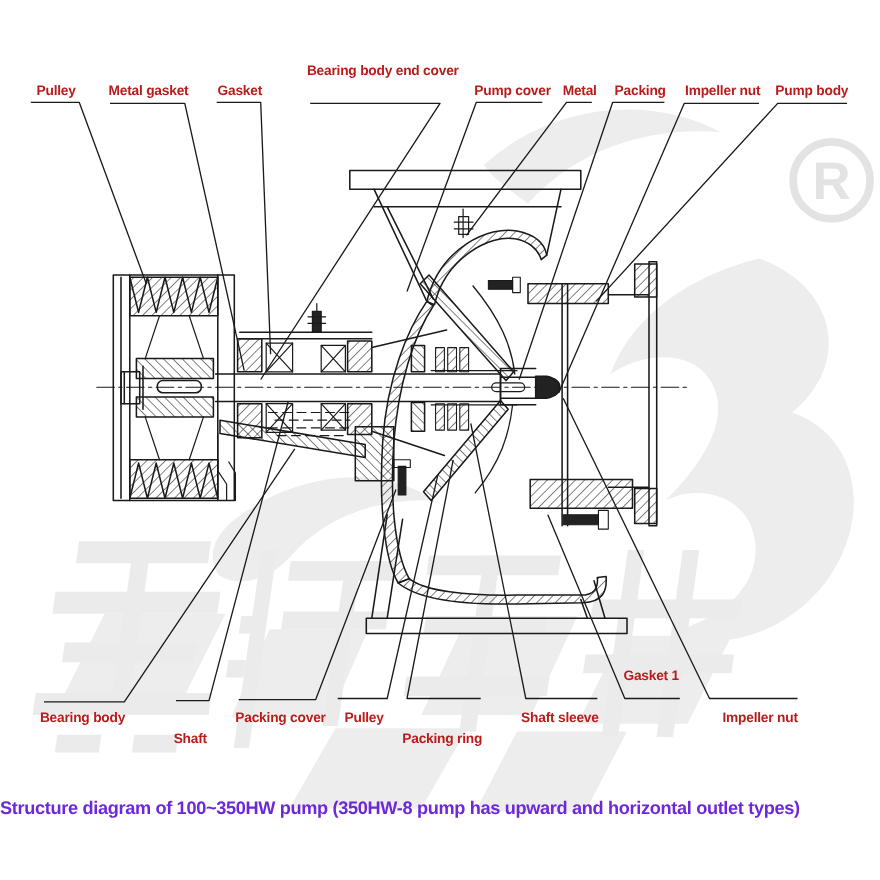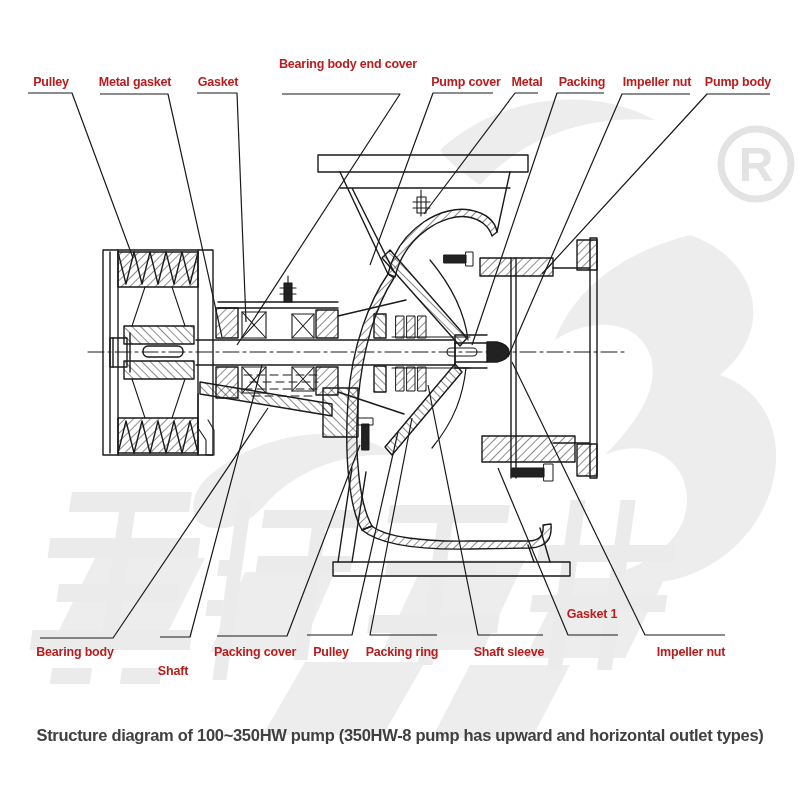--- a/index.html
+++ b/index.html
@@ -1,22 +1,22 @@
 <!DOCTYPE html>
 <html><head>
 <meta charset="utf-8">
 <style>
   html,body{margin:0;padding:0;background:#fff;}
   #stage{position:relative;width:800px;height:800px;background:#fff;overflow:hidden;
          font-family:"Liberation Sans","DejaVu Sans",sans-serif;}
   #stage svg{position:absolute;left:0;top:0;}
   .lbl{position:absolute;transform:translateX(-50%);white-space:nowrap;
        font-weight:700;font-size:12.5px;letter-spacing:-0.2px;color:#b91c1c;}
-  .caption{position:absolute;left:0;top:726px;width:800px;text-align:center;
-       font-weight:700;font-size:16.5px;letter-spacing:-0.3px;color:#404040;white-space:nowrap;}
+  .caption{position:absolute;left:0;top:726px;width:800px;text-align:left;
+       font-weight:700;font-size:16.5px;letter-spacing:-0.3px;color:#6d28d9;white-space:nowrap;}
 </style>
 </head>
 <body>
 
 <div id="stage">
 
 <svg width="800" height="800" viewBox="0 0 800 800">
   <defs>
     <pattern id="hA" width="6" height="6" patternUnits="userSpaceOnUse" patternTransform="rotate(45)">
       <line x1="0" y1="0" x2="0" y2="6" stroke="#1a1a1a" stroke-width="1"></line>
@@ -207,19 +207,19 @@
   <div class="lbl" style="left:466px;top:75px">Pump cover</div>
   <div class="lbl" style="left:527px;top:75px">Metal</div>
   <div class="lbl" style="left:582px;top:75px">Packing</div>
   <div class="lbl" style="left:657px;top:75px">Impeller nut</div>
   <div class="lbl" style="left:738px;top:75px">Pump body</div>
 
   <div class="lbl" style="left:75px;top:645px">Bearing body</div>
   <div class="lbl" style="left:173px;top:664px">Shaft</div>
   <div class="lbl" style="left:255px;top:645px">Packing cover</div>
   <div class="lbl" style="left:331px;top:645px">Pulley</div>
-  <div class="lbl" style="left:402px;top:645px">Packing ring</div>
+  <div class="lbl" style="left:402px;top:664px">Packing ring</div>
   <div class="lbl" style="left:509px;top:645px">Shaft sleeve</div>
   <div class="lbl" style="left:592px;top:607px">Gasket 1</div>
   <div class="lbl" style="left:691px;top:645px">Impeller nut</div>
 
   <div class="caption">Structure diagram of 100~350HW pump (350HW-8 pump has upward and horizontal outlet types)</div>
 </div>
 
 </body></html>

